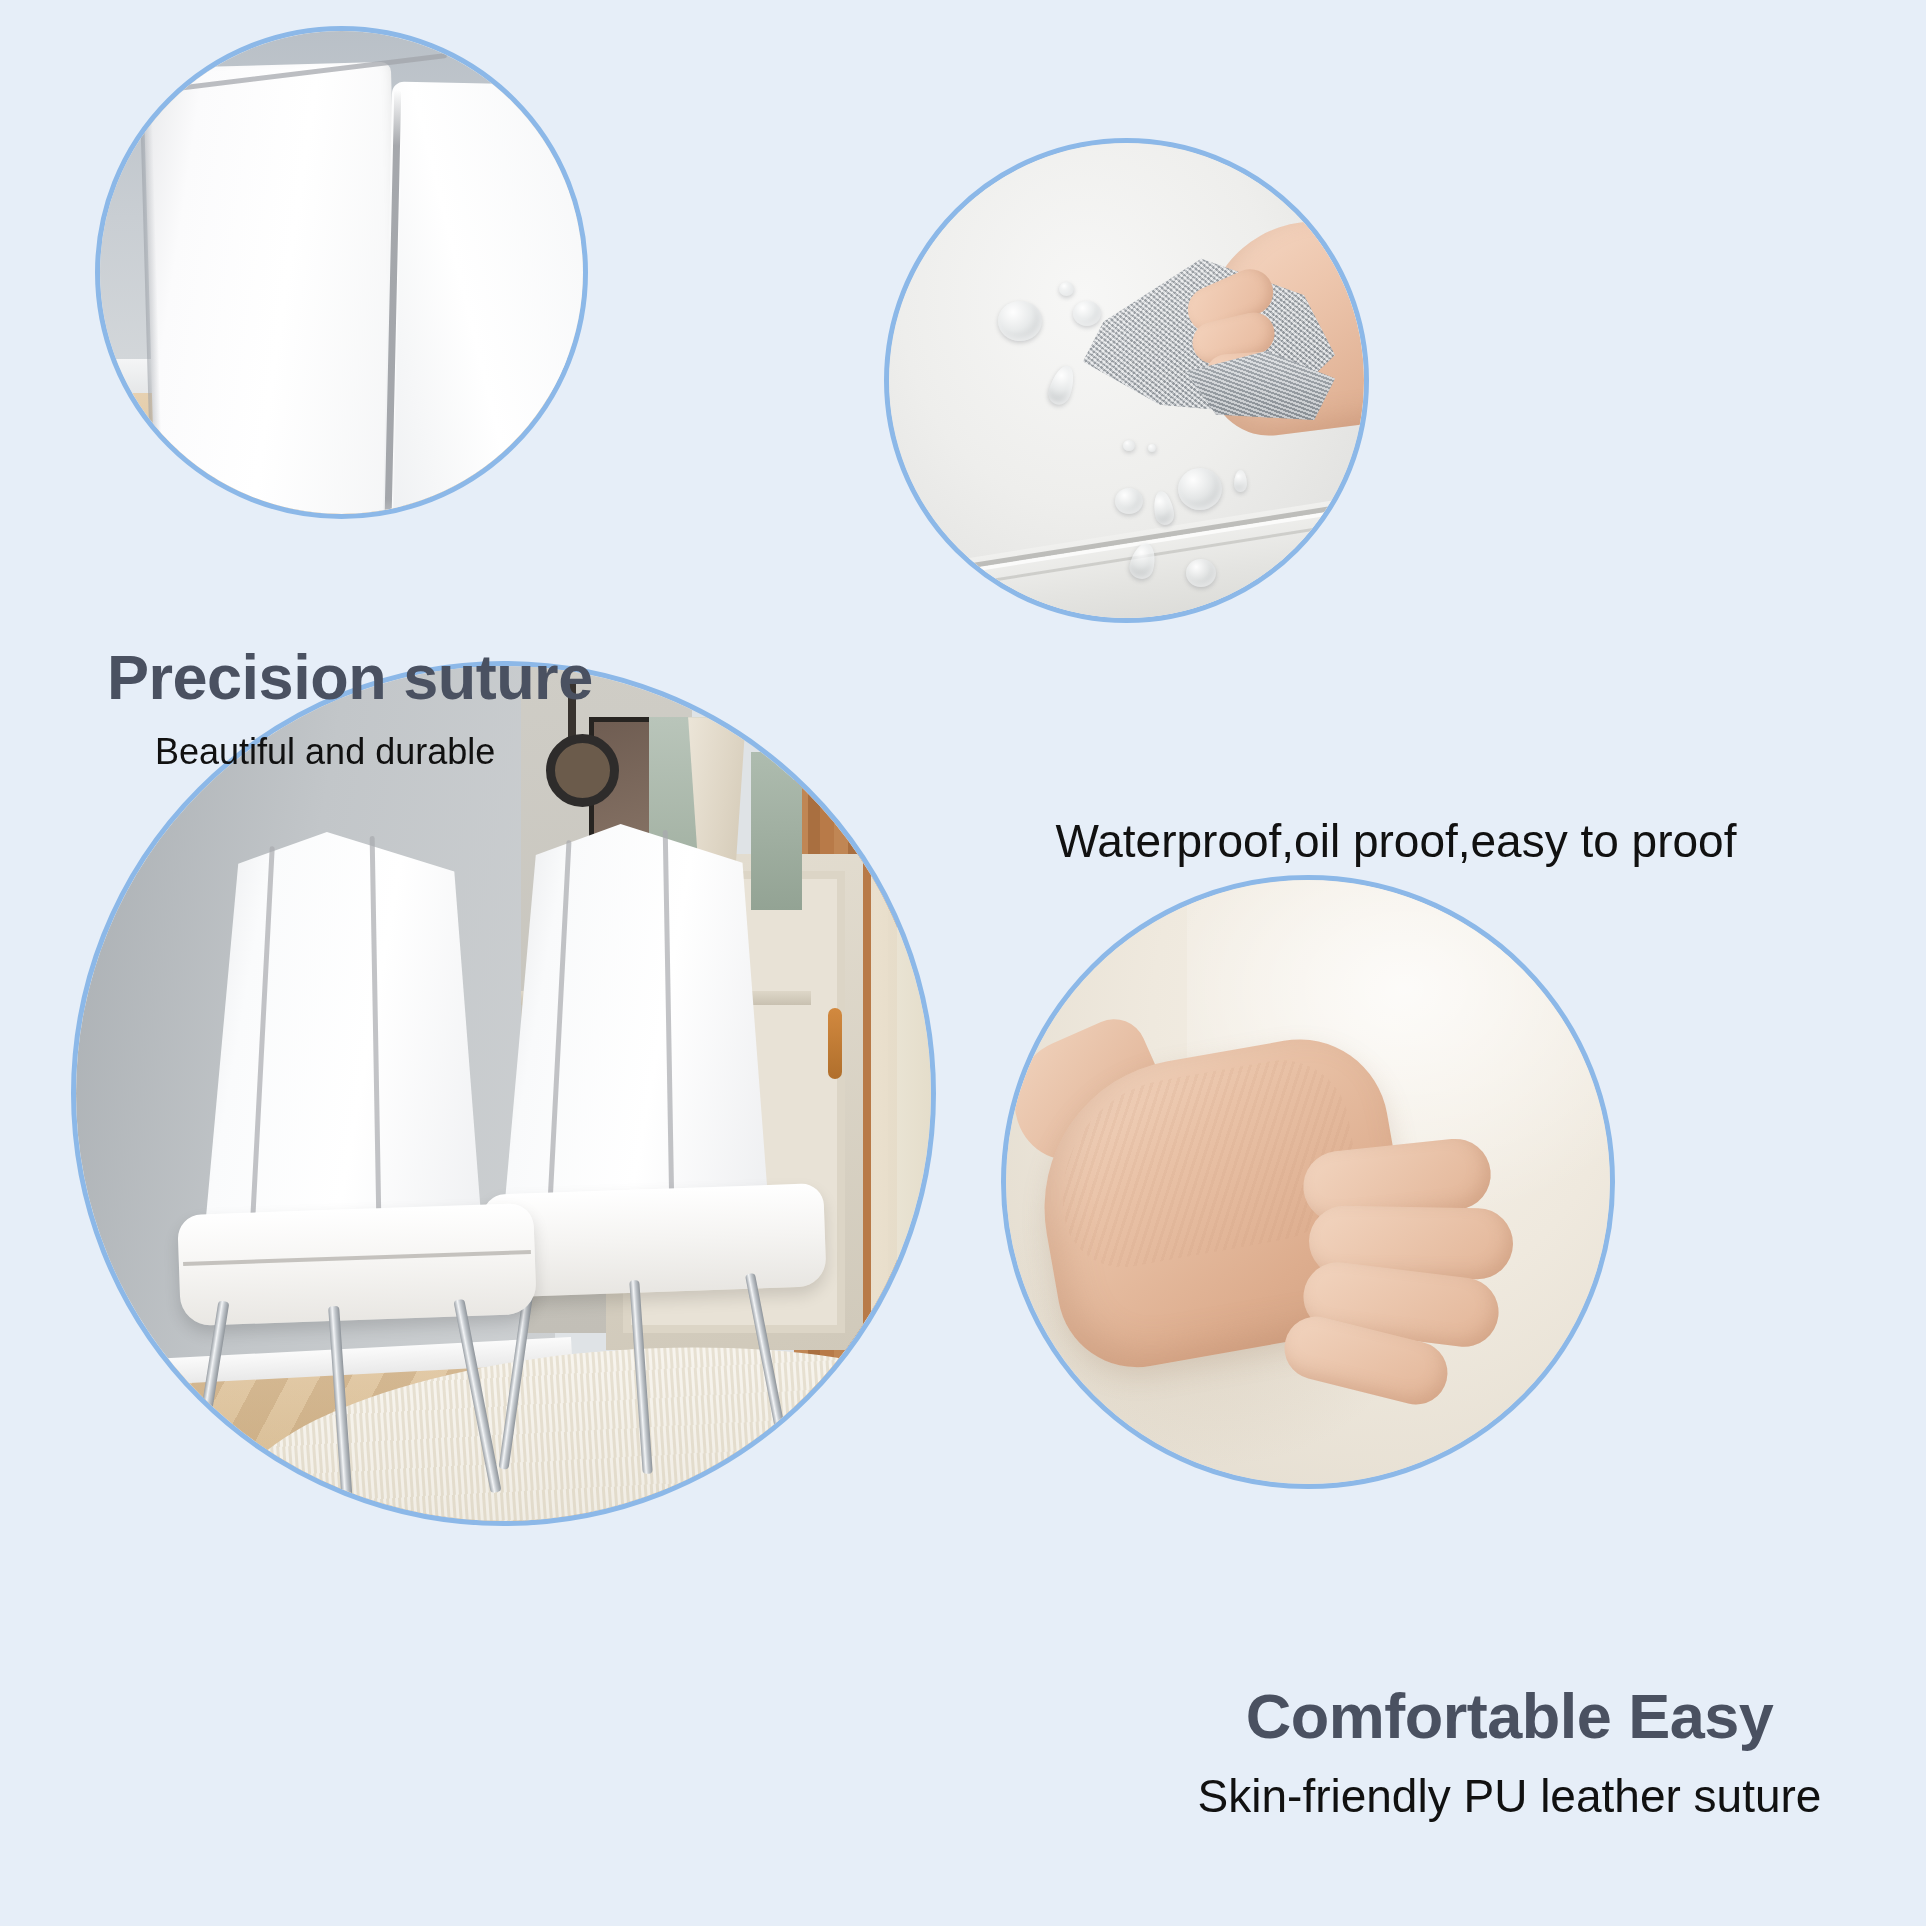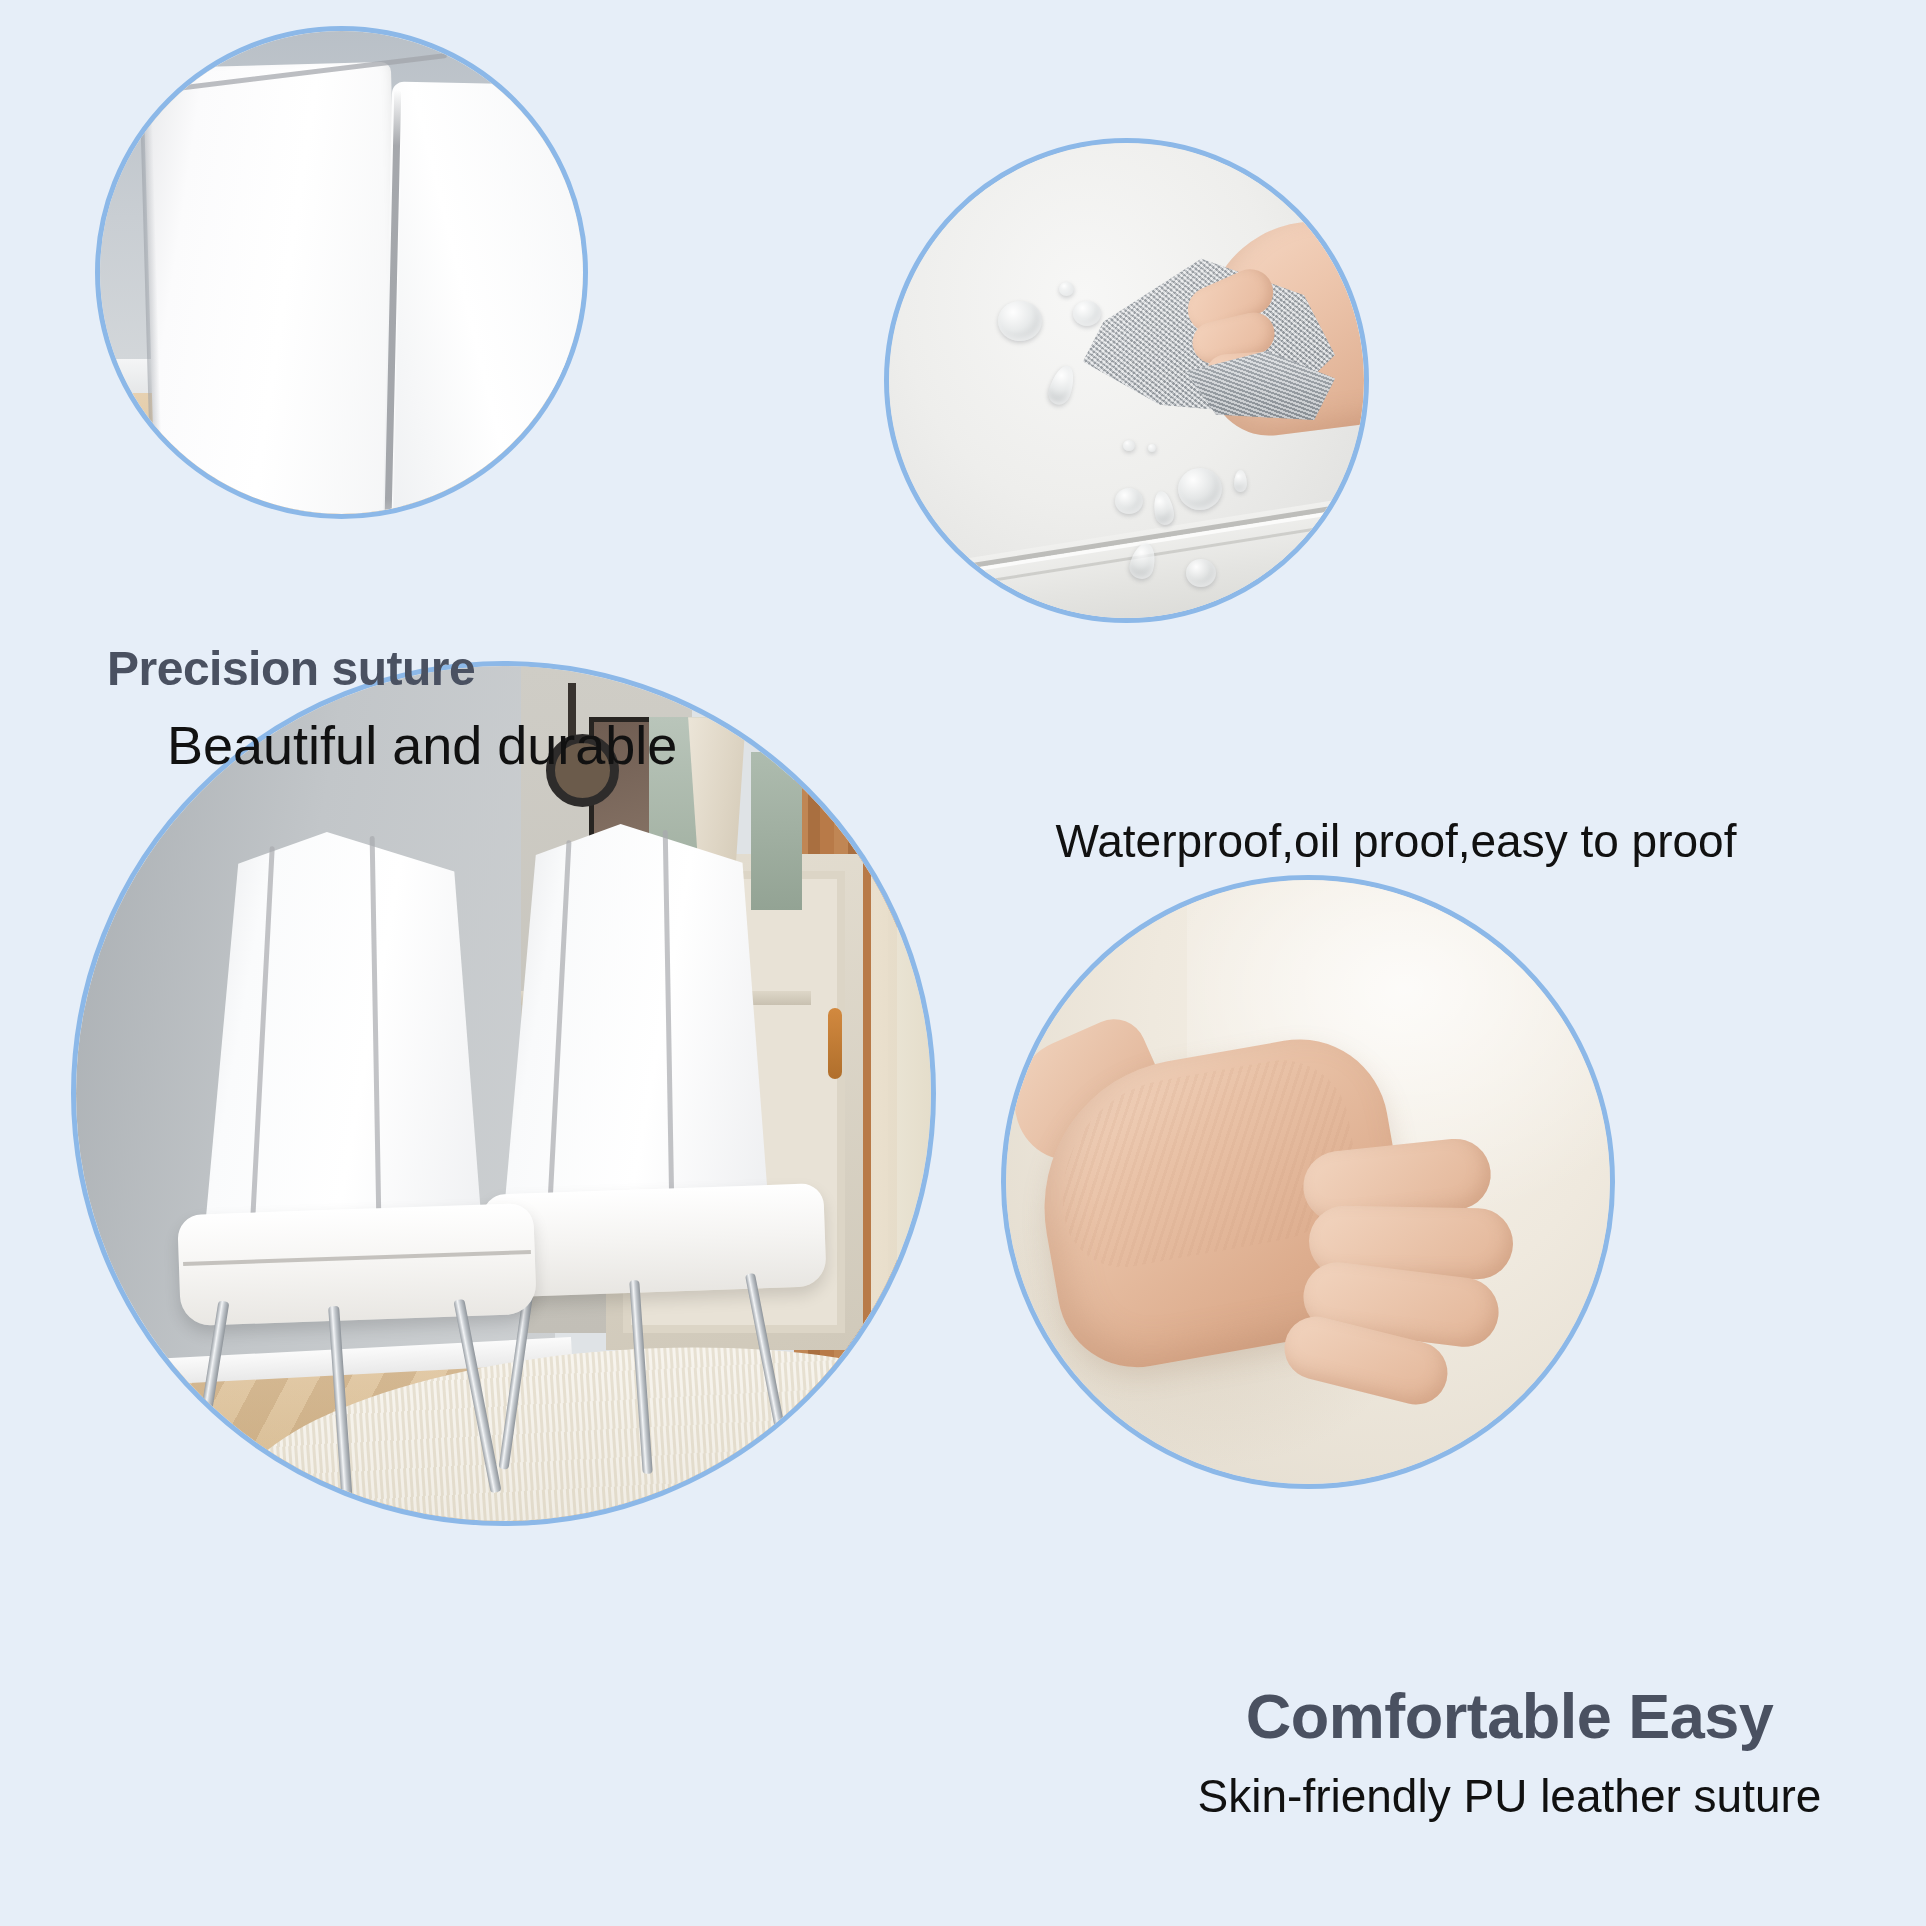--- a/index.html
+++ b/index.html
@@ -265,22 +265,22 @@
       letter-spacing:-0.5px;
       white-space:nowrap;
       line-height:1.05;
   }
   .cap-sub{
       color:#111111;
       white-space:nowrap;
       line-height:1.1;
   }
   #cap-suture{left:107px;top:644px;}
-  #cap-suture .cap-title{font-size:48px;}
-  #cap-suture .cap-sub{font-size:54px;margin-top:22px;margin-left:60px;}
+  #cap-suture .cap-title{font-size:63px;}
+  #cap-suture .cap-sub{font-size:36px;margin-top:22px;margin-left:48px;}
 
   #cap-clean{left:1010px;top:792px;text-align:center;width:772px;}
   #cap-clean .cap-title{font-size:63px;}
   #cap-clean .cap-sub{font-size:46px;margin-top:24px;}
 
   #cap-comfort{left:1143px;top:1683px;text-align:center;width:733px;}
   #cap-comfort .cap-title{font-size:63px;}
   #cap-comfort .cap-sub{font-size:46px;margin-top:22px;}
 </style>
 </head>

